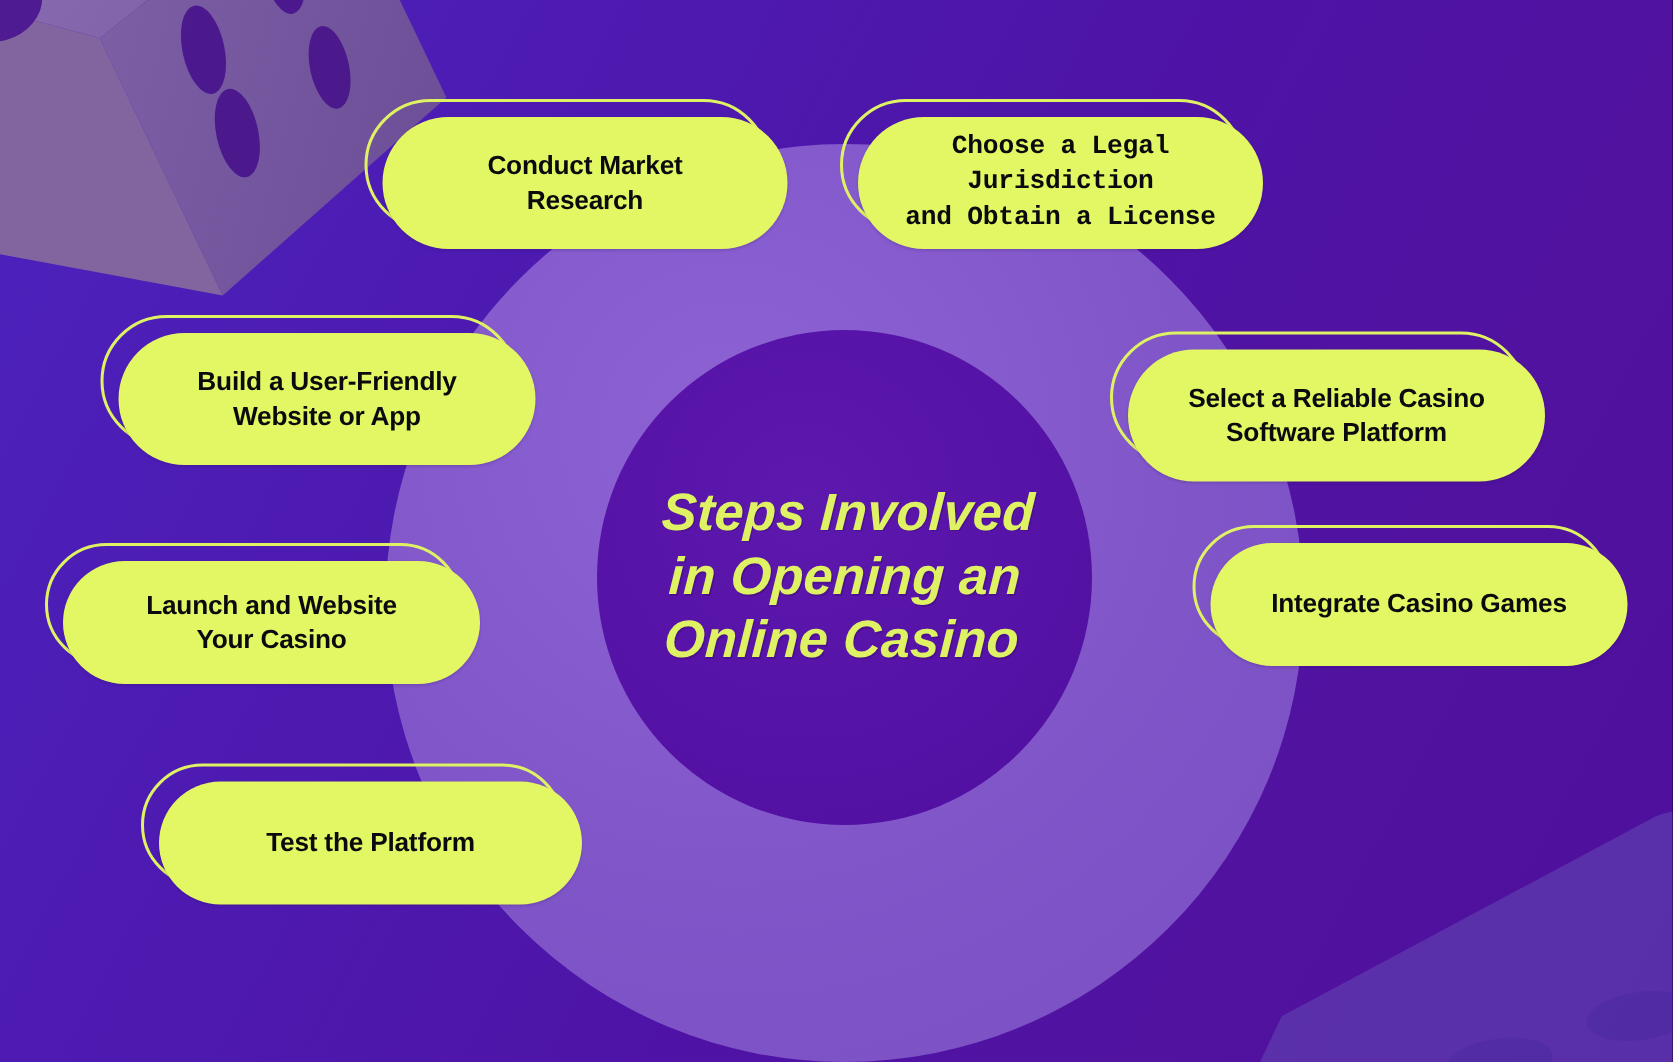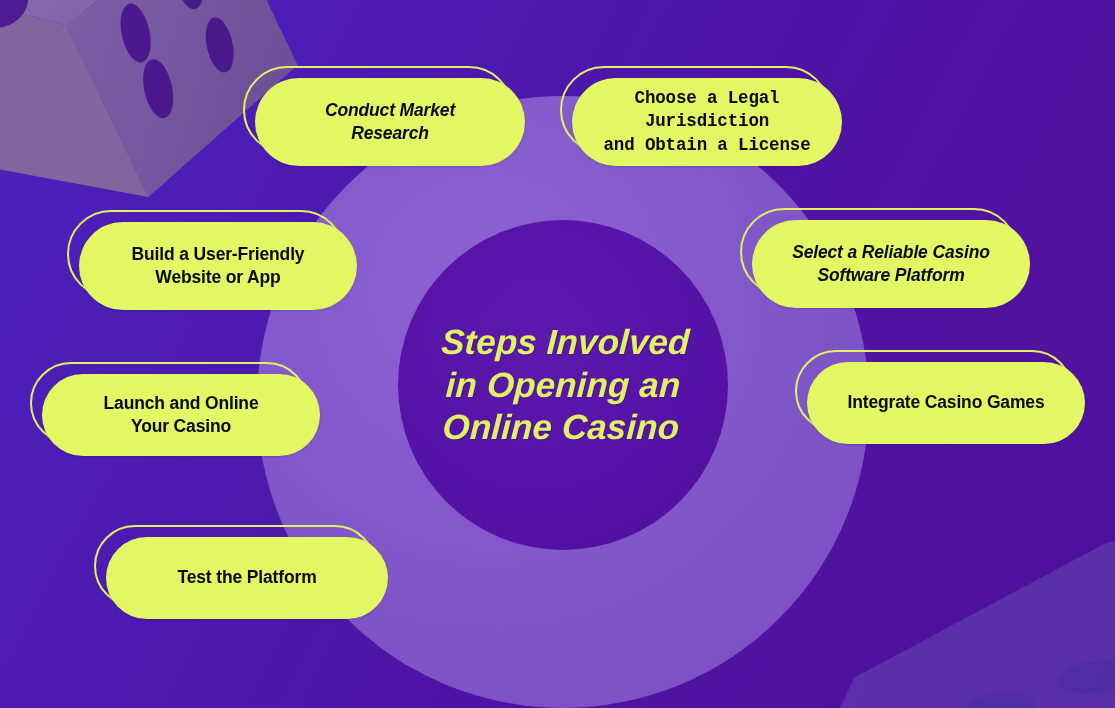--- a/index.html
+++ b/index.html
@@ -83,27 +83,27 @@
     font-weight: 700;
     font-size: 17.5px;
     line-height: 1.32;
     text-align: center;
     padding: 0 22px;
     white-space: pre-line;
     letter-spacing: -0.15px;
   }
 
   
-  .p1 { left: 243px; top: 66px;  width: 270px; height: 88px; font-style: italic; }
+  .p1 { left: 243px; top: 66px;  width: 270px; height: 88px; }
   .p2 { left: 560px; top: 66px;  width: 270px; height: 88px; font-family: Liberation Mono, monospace; }
   .p3 { left: 67px;  top: 210px; width: 278px; height: 88px; }
-  .p4 { left: 740px; top: 208px; width: 278px; height: 88px; font-style: italic; }
+  .p4 { left: 740px; top: 221px; width: 278px; height: 88px; }
   .p5 { left: 30px;  top: 362px; width: 278px; height: 82px; }
   .p6 { left: 795px; top: 350px; width: 278px; height: 82px; }
-  .p7 { left: 94px;  top: 509px; width: 282px; height: 82px; margin-top: 16px; }
+  .p7 { left: 94px;  top: 509px; width: 282px; height: 82px; }
   .p8 { left: 722px; top: 509px; width: 282px; height: 82px; }
 </style>
 </head>
 <body>
 
 <div class="stage">
 
   <div class="dice-wrap dice-tl">
     <svg width="420" height="420" viewBox="0 0 420 420" xmlns="http://www.w3.org/2000/svg">
       <defs>
@@ -186,21 +186,21 @@
     <div class="outline"></div>
     <div class="face">
       <div class="label">Select a Reliable Casino
 Software Platform</div>
     </div>
   </div>
 
   <div class="pill p5">
     <div class="outline"></div>
     <div class="face">
-      <div class="label">Launch and Online
+      <div class="label">Launch and Website
 Your Casino</div>
     </div>
   </div>
 
   <div class="pill p6">
     <div class="outline"></div>
     <div class="face">
       <div class="label">Integrate Casino Games</div>
     </div>
   </div>

